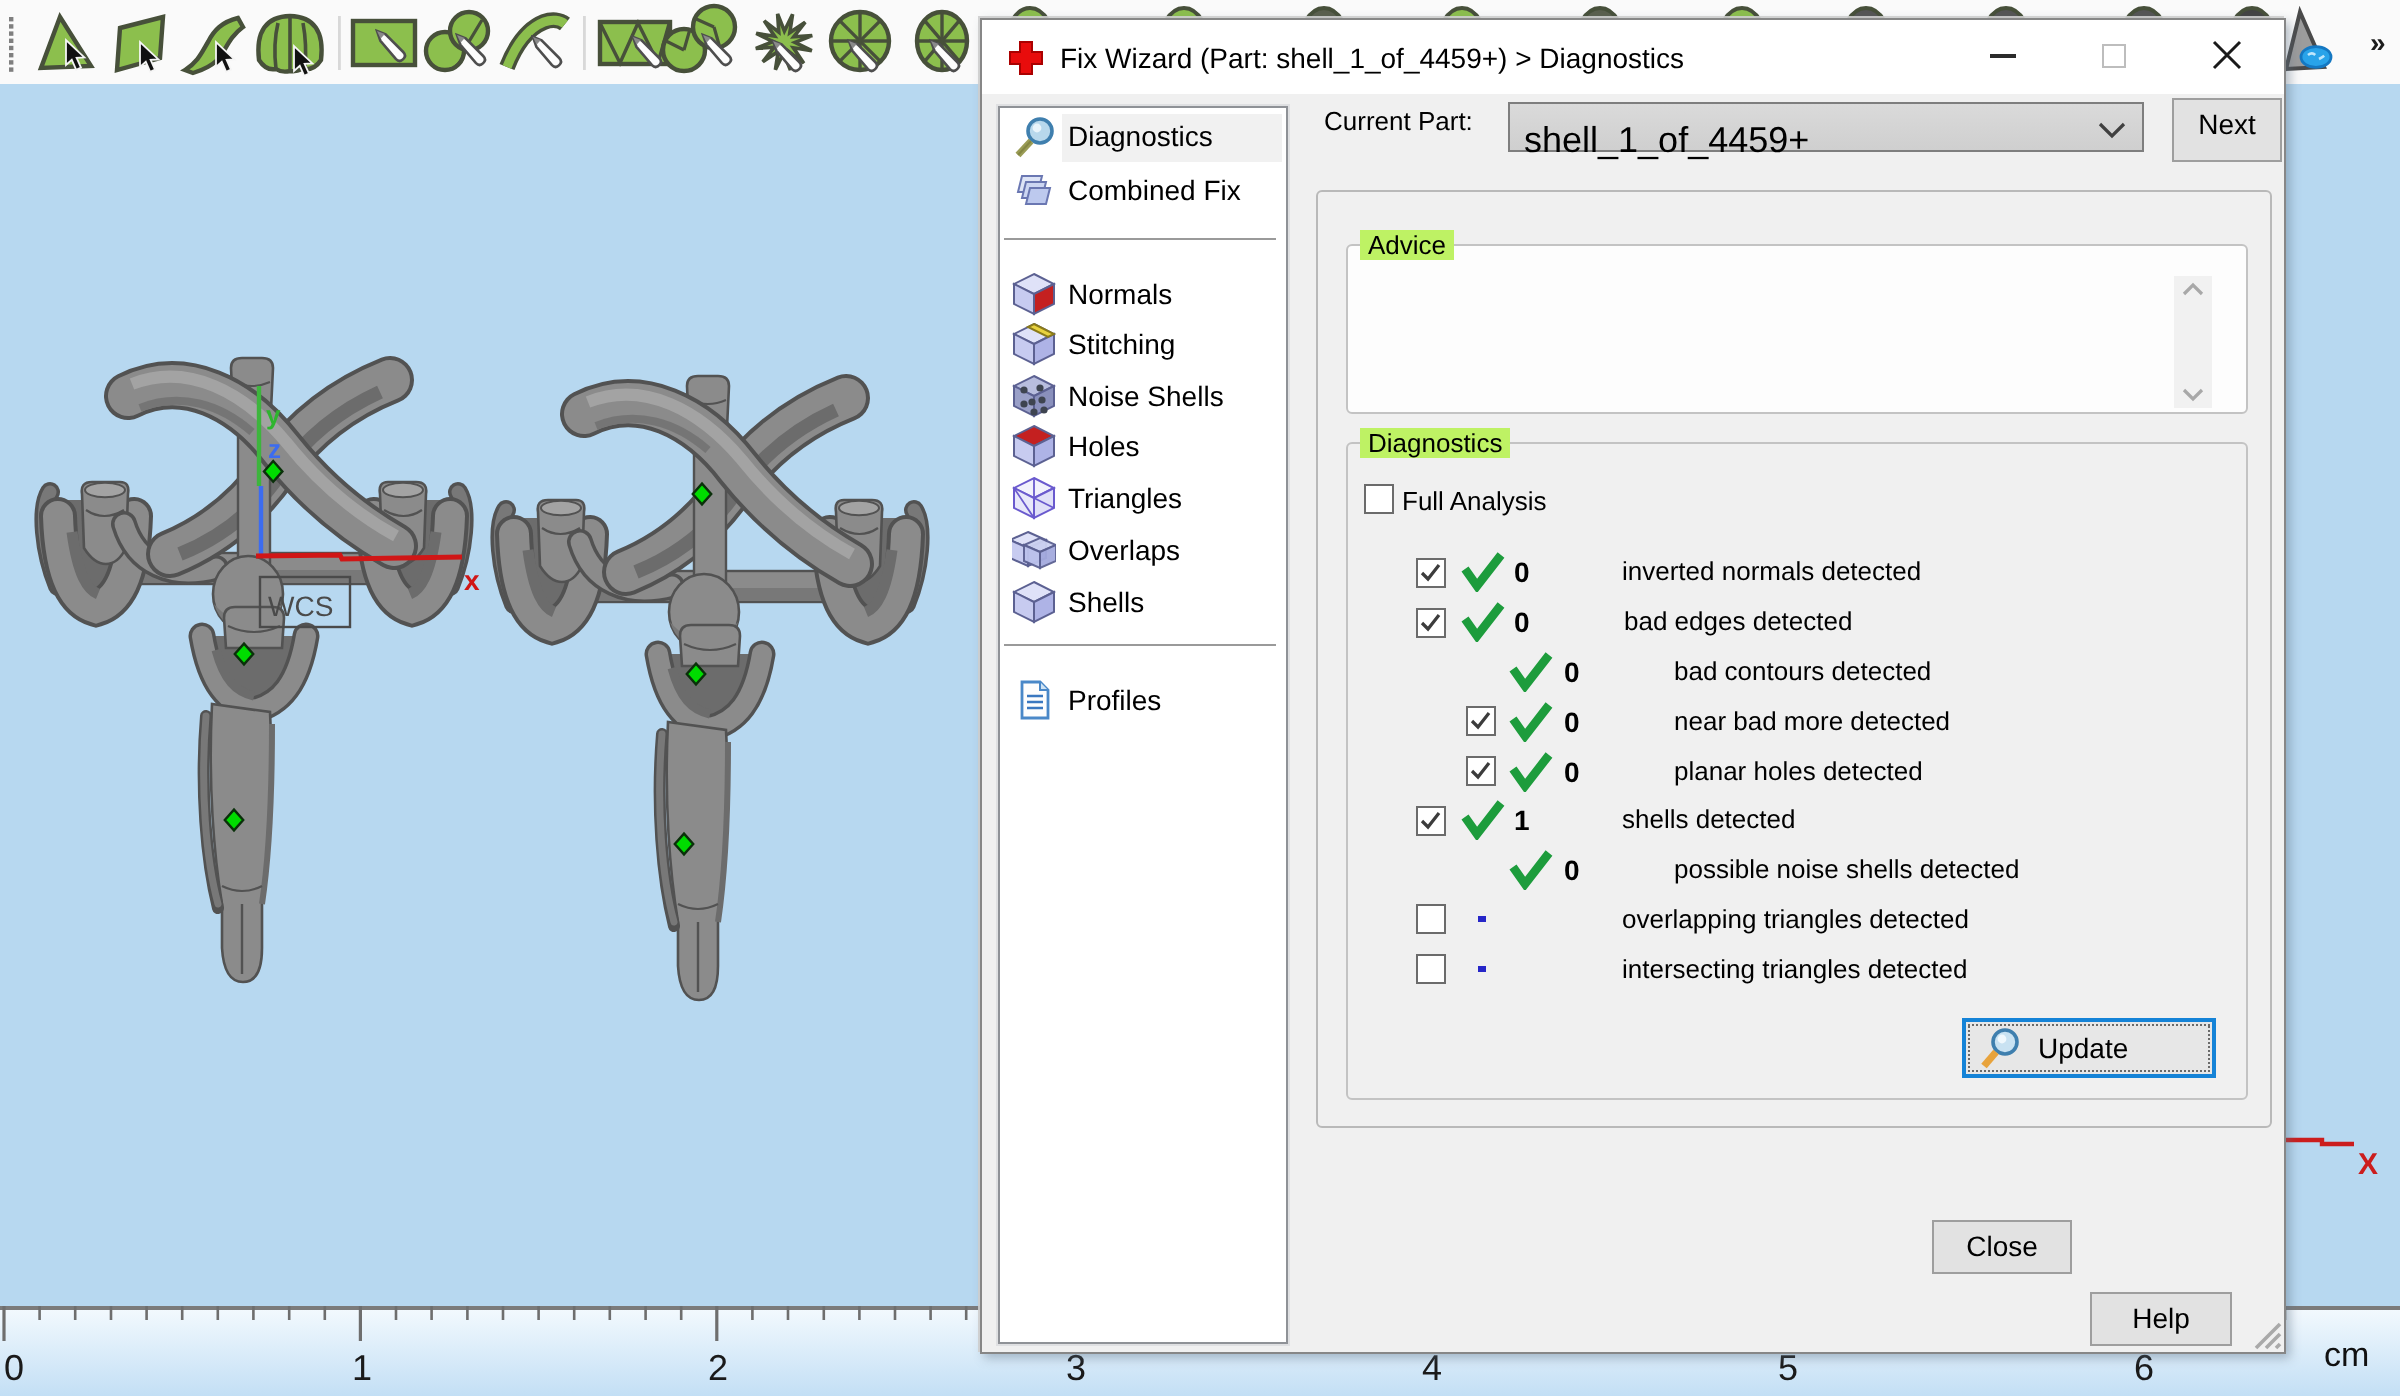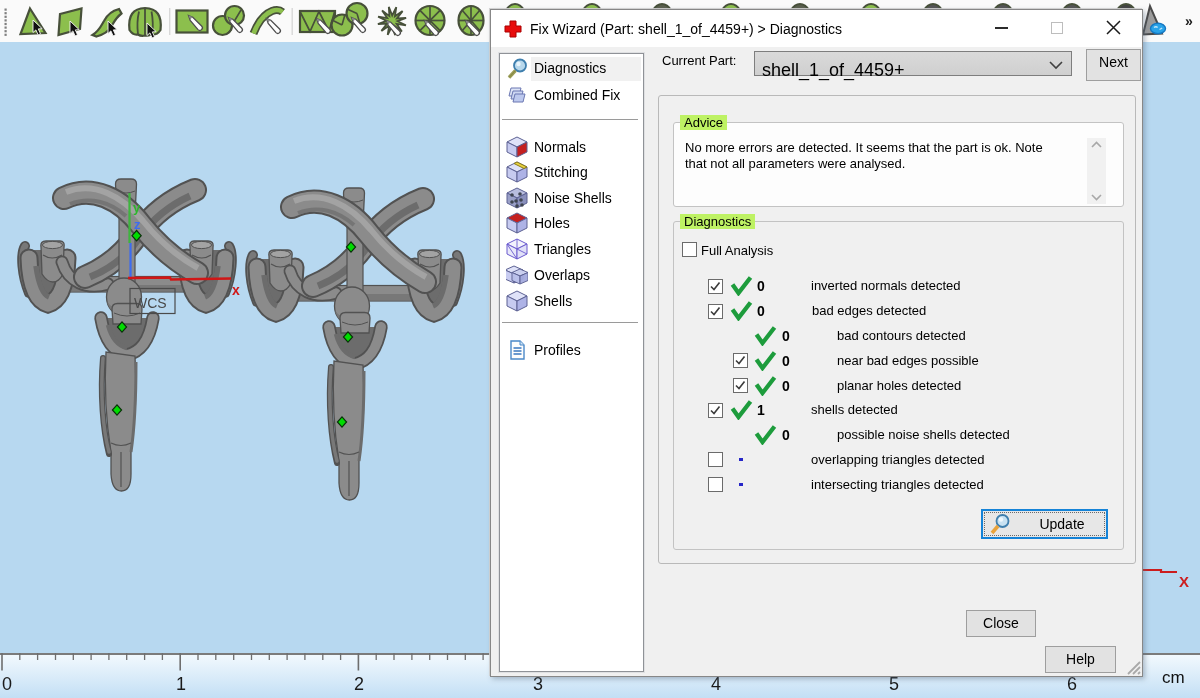--- a/index.html
+++ b/index.html
@@ -265,21 +265,20 @@
       <div style="position:absolute;left:263px;top:41px;width:318px;height:25px;background:linear-gradient(#dadada,#cfcfcf);border:1px solid #7e7e7e">
         <div style="position:absolute;left:7px;top:8px;font-size:18px">shell_1_of_4459+</div>
         <svg width="14" height="9" style="position:absolute;right:8px;top:9px">
           <path d="M1,1 L7,7 L13,1" fill="none" stroke="#404040" stroke-width="1.6"></path>
         </svg>
       </div>
       <div class="btn" style="left:595px;top:39px;width:55px;height:32px;line-height:25px">Next</div>
       <div style="position:absolute;left:167px;top:85px;width:478px;height:469px;border:1px solid #b9b9b9;border-radius:3px;background:#f0f0f0"></div>
       <div class="gbx" style="left:182px;top:112px;width:451px;height:85px;background:#fdfdfd"></div>
       <div class="glabel" style="left:189px;top:105px">Advice</div>
-      <div style="position:absolute;left:194px;top:130px;width:362px;font-size:13px;line-height:15.5px">No more errors are detected. It seems that the part is ok. Note that not all parameters were analysed.</div>
       <div style="position:absolute;left:596px;top:128px;width:19px;height:66px;background:#f1f1f1"><svg width="19" height="66">
           <path d="M5,9 L9.5,4.5 L14,9" fill="none" stroke="#a8a8a8" stroke-width="1.6"></path>
           <path d="M5,57 L9.5,61.5 L14,57" fill="none" stroke="#a8a8a8" stroke-width="1.6"></path>
         </svg></div>
       <div class="gbx" style="left:182px;top:211px;width:451px;height:329px"></div>
       <div class="glabel" style="left:189px;top:204px">Diagnostics</div>
       <div class="cb" style="left:191px;top:232px"></div>
       <div style="position:absolute;left:210px;top:233px;font-size:13px">Full Analysis</div>
       <div class="cb" style="left:216.5px;top:268.5px"></div>
       <svg width="15" height="15" style="position:absolute;left:216.5px;top:268.5px">
@@ -305,21 +304,21 @@
       <div class="rownum" style="left:291px;top:317.5px">0</div>
       <div class="rowtxt" style="left:346px;top:317.5px">bad contours detected</div>
       <div class="cb" style="left:241.5px;top:343.0px"></div>
       <svg width="15" height="15" style="position:absolute;left:241.5px;top:343.0px">
         <polyline points="3,7.5 6,10.5 11.5,3.5" fill="none" stroke="#3c3c3c" stroke-width="1.6"></polyline>
       </svg>
       <svg width="23" height="20" style="position:absolute;left:263px;top:340.5px">
         <polyline points="2.5,8.5 8.5,17 20.5,1.5" fill="none" stroke="#1d9c3c" stroke-width="4.3"></polyline>
       </svg>
       <div class="rownum" style="left:291px;top:342.5px">0</div>
-      <div class="rowtxt" style="left:346px;top:342.5px">near bad edges possible</div>
+      <div class="rowtxt" style="left:346px;top:342.5px">near bad more detected</div>
       <div class="cb" style="left:241.5px;top:368.0px"></div>
       <svg width="15" height="15" style="position:absolute;left:241.5px;top:368.0px">
         <polyline points="3,7.5 6,10.5 11.5,3.5" fill="none" stroke="#3c3c3c" stroke-width="1.6"></polyline>
       </svg>
       <svg width="23" height="20" style="position:absolute;left:263px;top:365.5px">
         <polyline points="2.5,8.5 8.5,17 20.5,1.5" fill="none" stroke="#1d9c3c" stroke-width="4.3"></polyline>
       </svg>
       <div class="rownum" style="left:291px;top:367.5px">0</div>
       <div class="rowtxt" style="left:346px;top:367.5px">planar holes detected</div>
       <div class="cb" style="left:216.5px;top:392.5px"></div>
@@ -342,20 +341,20 @@
       <div class="cb" style="left:216.5px;top:467.0px"></div>
       <div style="position:absolute;left:248px;top:472.5px;width:3.5px;height:3.5px;background:#2626c8"></div>
       <div class="rowtxt" style="left:320px;top:466.5px">intersecting triangles detected</div>
       <div style="position:absolute;left:490px;top:499px;width:127px;height:30px;background:#e7e7e7;border:2px solid #1583d7">
         <div style="position:absolute;left:1px;top:1px;right:1px;bottom:1px;border:1px dotted #6a6a6a"></div>
         <svg width="22" height="23" style="position:absolute;left:6px;top:2px">
           <circle cx="13.5" cy="8" r="6" fill="#c9e2f2" stroke="#3f7fae" stroke-width="1.8"></circle>
           <circle cx="12" cy="6.5" r="2.2" fill="#f0f8fd" stroke="none"></circle>
           <path d="M3,20 L9,13" stroke="#e8a33c" stroke-width="3.6"></path>
         </svg>
-        <div style="position:absolute;left:36px;top:5px;width:86px;text-align:center;font-size:14px">Update</div>
+        <div style="position:absolute;left:36px;top:5px;width:86px;text-align:left;font-size:14px">Update</div>
       </div>
       <div class="btn" style="left:475px;top:600px;width:70px;height:27px;line-height:25px">Close</div>
       <div class="btn" style="left:554px;top:636px;width:71px;height:27px;line-height:25px">Help</div>
       <svg width="15" height="15" style="position:absolute;right:1px;bottom:1px">
         <path d="M14,2 L2,14 M14,7 L7,14 M14,12 L12,14" stroke="#a9a9a9" stroke-width="1.8"></path>
       </svg>
     </div>
 </div>
 </body></html>

